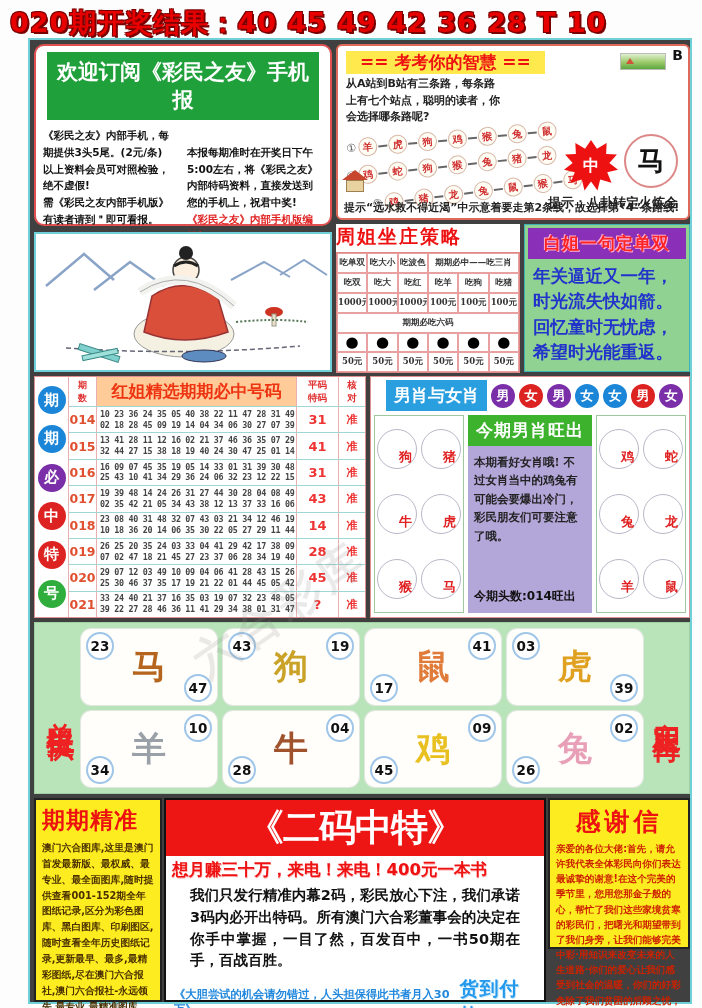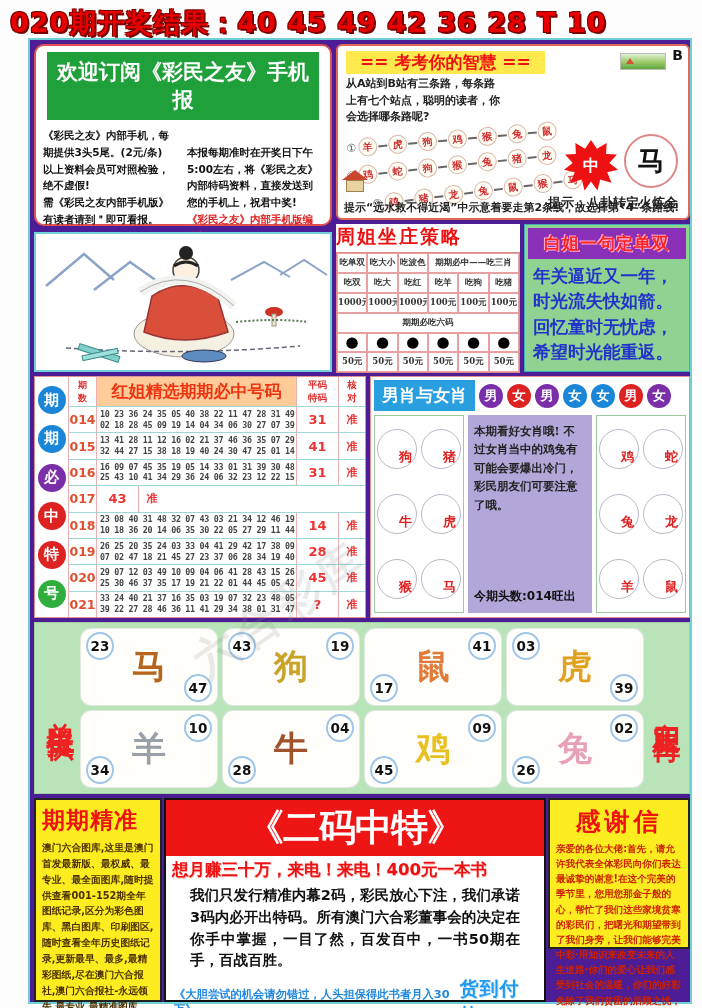--- a/index.html
+++ b/index.html
@@ -4,21 +4,21 @@
 <style>
   * { margin:0; padding:0; box-sizing:border-box; }
   body { width:702px; height:1008px; background:#fdfdfd; font-family:"DejaVu Sans","Liberation Sans",sans-serif; }
   .page { position:relative; width:702px; height:1008px; overflow:hidden; background:#fdfdfd; }
 
   
   .result-line { padding:5px 0 2px 10px; font-size:27px; font-weight:bold; color:#e80000;
     text-shadow:2px 2px 0 #7a0000, -1px -1px 0 #7a0000, 1px -1px 0 #7a0000, -1px 1px 0 #7a0000;
     letter-spacing:1px; white-space:nowrap; }
 
-  .main { position:absolute; left:28px; top:38px; width:664px; height:966px; border:2px solid #6fd0d8; background:#4c1d95; }
+  .main { position:absolute; left:28px; top:38px; width:664px; height:966px; border:2px solid #6fd0d8; background:#404040; }
 
   .panel { position:absolute; }
 
   
   .subscribe { left:4px; top:4px; width:298px; height:182px; border:2px solid #e05050; border-radius:10px; padding:6px 7px; background:#fff; }
   .subscribe-title { margin:0 auto; width:272px; background:#1fa03a; color:#fff; font-size:21px; font-weight:bold; text-align:center; padding:6px 0; }
   .subscribe-cols { display:flex; gap:8px; margin-top:7px; }
   .subscribe-col { flex:1; font-size:10.5px; font-weight:bold; color:#111; line-height:1.6; white-space:pre-line; }
   .subscribe-red { color:#e02020; font-weight:bold; font-size:10.5px; line-height:1.6; }
 
@@ -84,21 +84,21 @@
   .hj-row { display:flex; flex:1; border-bottom:1px solid #9fd6d6; align-items:stretch; }
   .hj-row:last-child { border-bottom:none; }
   .hj-issue { width:28px; color:#e05030; font-size:12.5px; font-weight:bold; display:flex; align-items:center; justify-content:center; border-right:1px solid #e8b0b0; }
   .hj-nums { flex:1; display:flex; flex-direction:column; justify-content:center; padding-left:3px; border-right:1px solid #e8b0b0; }
   .hj-num-line { font-family:"DejaVu Sans Mono","Liberation Mono",monospace; font-size:8.4px; font-weight:bold; color:#444; letter-spacing:-0.3px; line-height:1.3; white-space:nowrap; }
   .hj-special { width:42px; color:#ee3333; font-size:13px; font-weight:bold; display:flex; align-items:center; justify-content:center; border-right:1px solid #e8b0b0; }
   .hj-check { width:26px; color:#ee3333; font-size:11px; font-weight:bold; display:flex; align-items:center; justify-content:center; }
 
   
   .gender { left:340px; top:336px; width:320px; height:242px; border:1px solid #e09090; background:#fff; padding:3px; }
-  .gender-head { display:flex; align-items:center; gap:4px; }
+  .gender-head { display:flex; align-items:center; gap:4px;margin-left:12px; }
   .gender-title { background:#2a9fe0; color:#fff; font-size:17px; font-weight:bold; padding:4px 8px; white-space:nowrap; }
   .badge { width:24px; height:24px; border-radius:50%; color:#fff; font-size:13px; font-weight:bold; display:flex; align-items:center; justify-content:center; flex:0 0 auto; }
   .gender-body { display:flex; gap:4px; margin-top:4px; height:198px; }
   .animal-block { width:90px; border:1px solid #9fc89f; display:grid; grid-template-columns:1fr 1fr; align-items:center; justify-items:center; }
   .animal-circle { width:40px; height:40px; border-radius:50%; border:1px solid #b8b8c8; display:flex; align-items:flex-end; justify-content:flex-end; padding:2px 4px;
     font-size:13px; font-weight:bold; color:#e02020; }
   .center-block { flex:1; display:flex; flex-direction:column; }
   .center-title { background:#3db32d; color:#fff; font-size:17px; font-weight:bold; text-align:center; padding:4px 0; letter-spacing:1px; white-space:nowrap; }
   .center-body { flex:1; background:#b3a6d9; padding:7px 6px; font-size:11.5px; font-weight:bold; color:#222; line-height:1.6;
     font-family:"DejaVu Serif","Liberation Serif",serif; }
@@ -337,20 +337,24 @@
           <div class="hj-issue">016</div>
           <div class="hj-nums">
               <div class="hj-num-line">16 09 07 45 35 19 05 14 33 01 31 39 30 48</div>
               <div class="hj-num-line">25 43 10 41 34 29 36 24 06 32 23 12 22 15</div>
             </div>
           <div class="hj-special">31</div>
           <div class="hj-check">准</div>
         </div>
         <div class="hj-row">
           <div class="hj-issue">017</div>
+          <div class="hj-nums">
+              <div class="hj-num-line">19 39 48 14 24 26 31 27 44 30 28 04 08 49</div>
+              <div class="hj-num-line">02 35 42 21 05 34 43 38 12 13 37 33 16 06</div>
+            </div>
           <div class="hj-special">43</div>
           <div class="hj-check">准</div>
         </div>
         <div class="hj-row">
           <div class="hj-issue">018</div>
           <div class="hj-nums">
               <div class="hj-num-line">23 08 40 31 48 32 07 43 03 21 34 12 46 19</div>
               <div class="hj-num-line">10 18 36 20 14 06 35 30 22 05 27 29 11 44</div>
             </div>
           <div class="hj-special">14</div>
@@ -400,20 +404,21 @@
       <div class="gender-body">
         <div class="animal-block">
           <div class="animal-circle">狗</div>
           <div class="animal-circle">猪</div>
           <div class="animal-circle">牛</div>
           <div class="animal-circle">虎</div>
           <div class="animal-circle">猴</div>
           <div class="animal-circle">马</div>
         </div>
         <div class="center-block">
+          <div class="center-title">今期男肖旺出</div>
           <div class="center-body">本期看好女肖哦! 不过女肖当中的鸡兔有可能会要爆出冷门，彩民朋友们可要注意了哦。</div>
           <div class="center-body2">今期头数:014旺出</div>
         </div>
         <div class="animal-block">
           <div class="animal-circle">鸡</div>
           <div class="animal-circle">蛇</div>
           <div class="animal-circle">兔</div>
           <div class="animal-circle">龙</div>
           <div class="animal-circle">羊</div>
           <div class="animal-circle">鼠</div>

